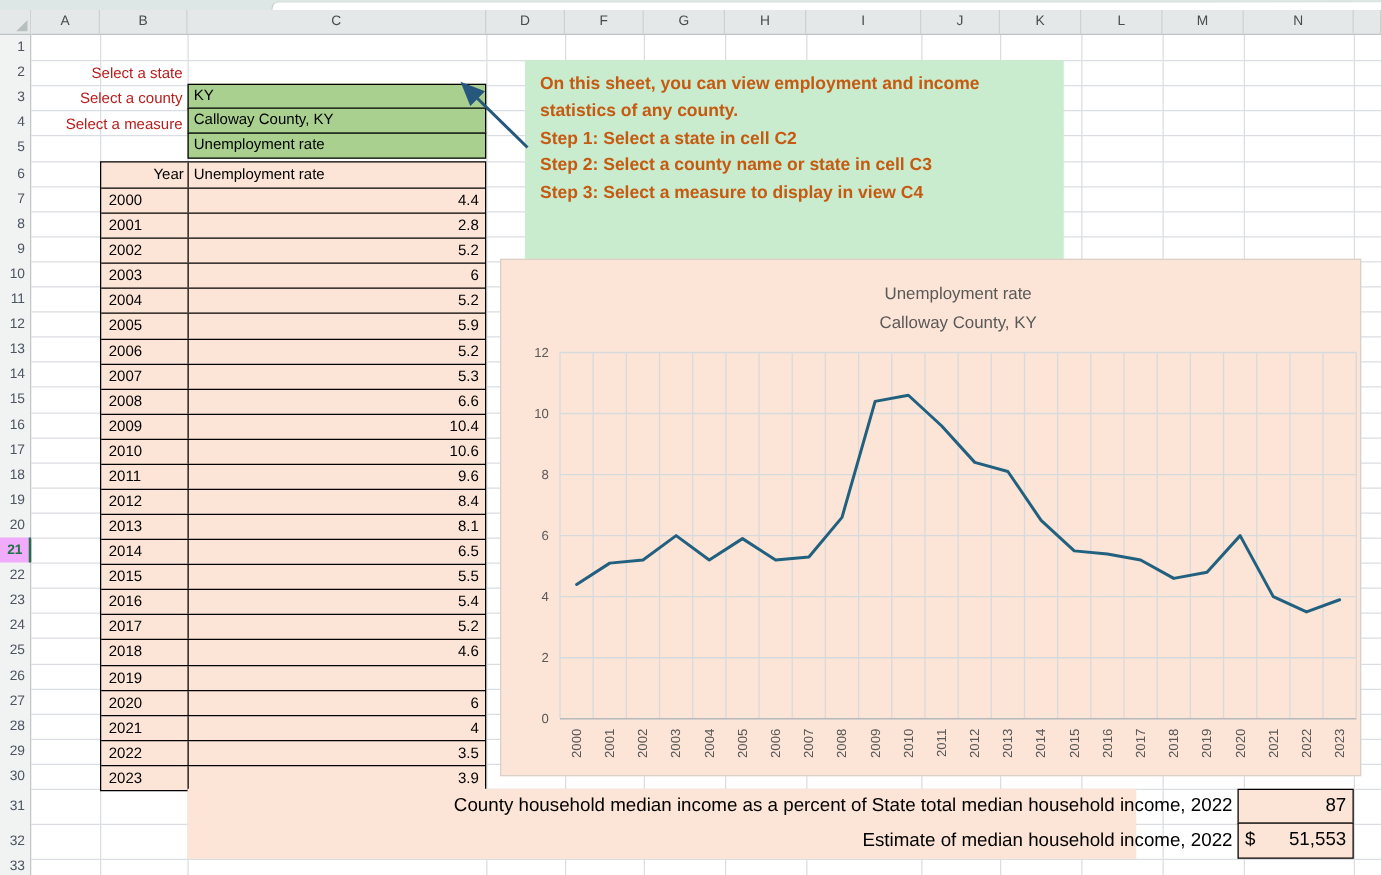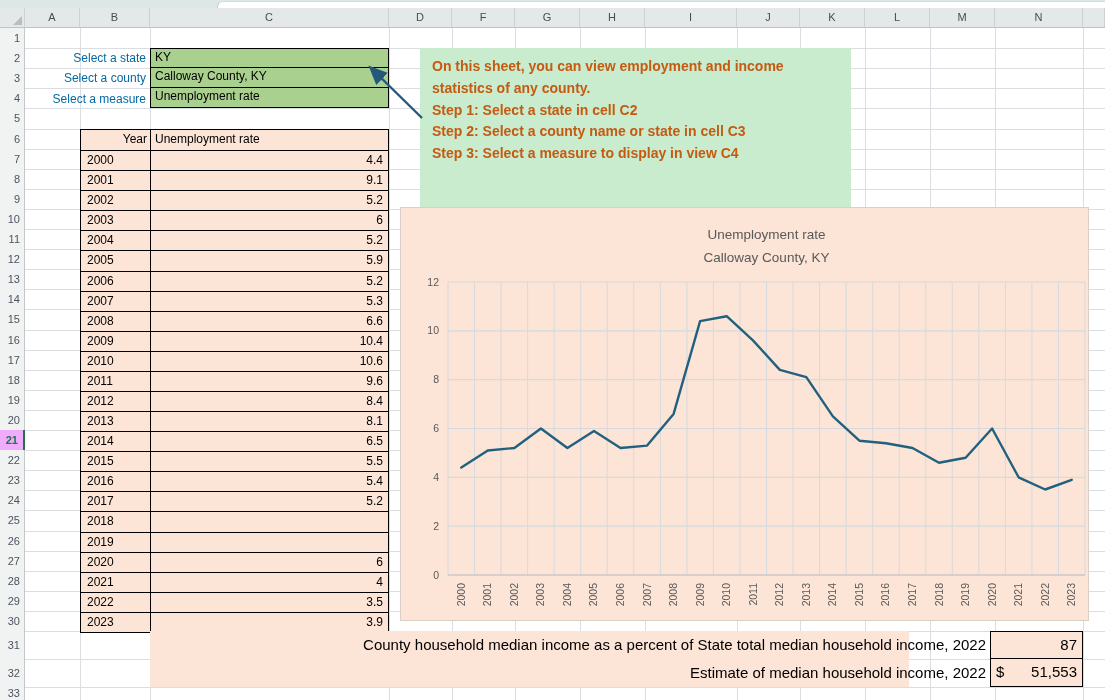--- a/index.html
+++ b/index.html
@@ -27,24 +27,24 @@
   .rowhead{position:absolute;left:0;width:25px;text-align:right;padding-right:5px;
           font-size:11px;color:#4a5560;box-sizing:border-box;}
   .rowhead.sel{background:#f0abfc;color:var(--sel-green,#217346);border-right:2px solid var(--sel-green,#217346);font-weight:bold;}
 
   
   .vline{position:absolute;width:1px;background:#dadde1;}
   .hline{position:absolute;height:1px;background:#dadde1;}
 
   
   .sel-label{position:absolute;left:0;width:146px;height:20.3px;line-height:20.3px;
-          text-align:right;font-size:12px;color:#0369a1;}
+          text-align:right;font-size:12px;color:#b91c1c;}
   .sel-cells{position:absolute;left:150px;top:48px;width:239px;}
   .sel-cell{height:20.9px;box-sizing:border-box;border:1.5px solid #000;
-          background:var(--green-cell,#a9d08e);font-size:12px;line-height:17px;padding-left:4px;}
+          background:var(--green-cell,#a9d08e);font-size:12px;line-height:17px;padding-left:4px;margin-top:19px;}
   .sel-cell + .sel-cell{margin-top:-1.5px;}
 
   
   .instr{position:absolute;left:420px;top:48px;width:431px;height:163px;box-sizing:border-box;
           background:var(--instr-bg,#c9ebce);padding:8px 0 0 12px;}
   .instr div{height:21.8px;line-height:21.8px;font-size:14px;font-weight:600;
           color:var(--instr-text,#c55a11);white-space:nowrap;}
 
   
   .arrow{position:absolute;left:358px;top:56px;width:72px;height:68px;overflow:visible;}
@@ -218,21 +218,21 @@
       <div class="trow thead">
         <div class="c1">Year</div>
         <div class="c2">Unemployment rate</div>
       </div>
       <div class="trow">
         <div class="c1">2000</div>
         <div class="c2">4.4</div>
       </div>
       <div class="trow">
         <div class="c1">2001</div>
-        <div class="c2">9.1</div>
+        <div class="c2">2.8</div>
       </div>
       <div class="trow">
         <div class="c1">2002</div>
         <div class="c2">5.2</div>
       </div>
       <div class="trow">
         <div class="c1">2003</div>
         <div class="c2">6</div>
       </div>
       <div class="trow">
@@ -286,20 +286,21 @@
       <div class="trow">
         <div class="c1">2016</div>
         <div class="c2">5.4</div>
       </div>
       <div class="trow">
         <div class="c1">2017</div>
         <div class="c2">5.2</div>
       </div>
       <div class="trow">
         <div class="c1">2018</div>
+        <div class="c2">4.6</div>
       </div>
       <div class="trow">
         <div class="c1">2019</div>
       </div>
       <div class="trow">
         <div class="c1">2020</div>
         <div class="c2">6</div>
       </div>
       <div class="trow">
         <div class="c1">2021</div>

